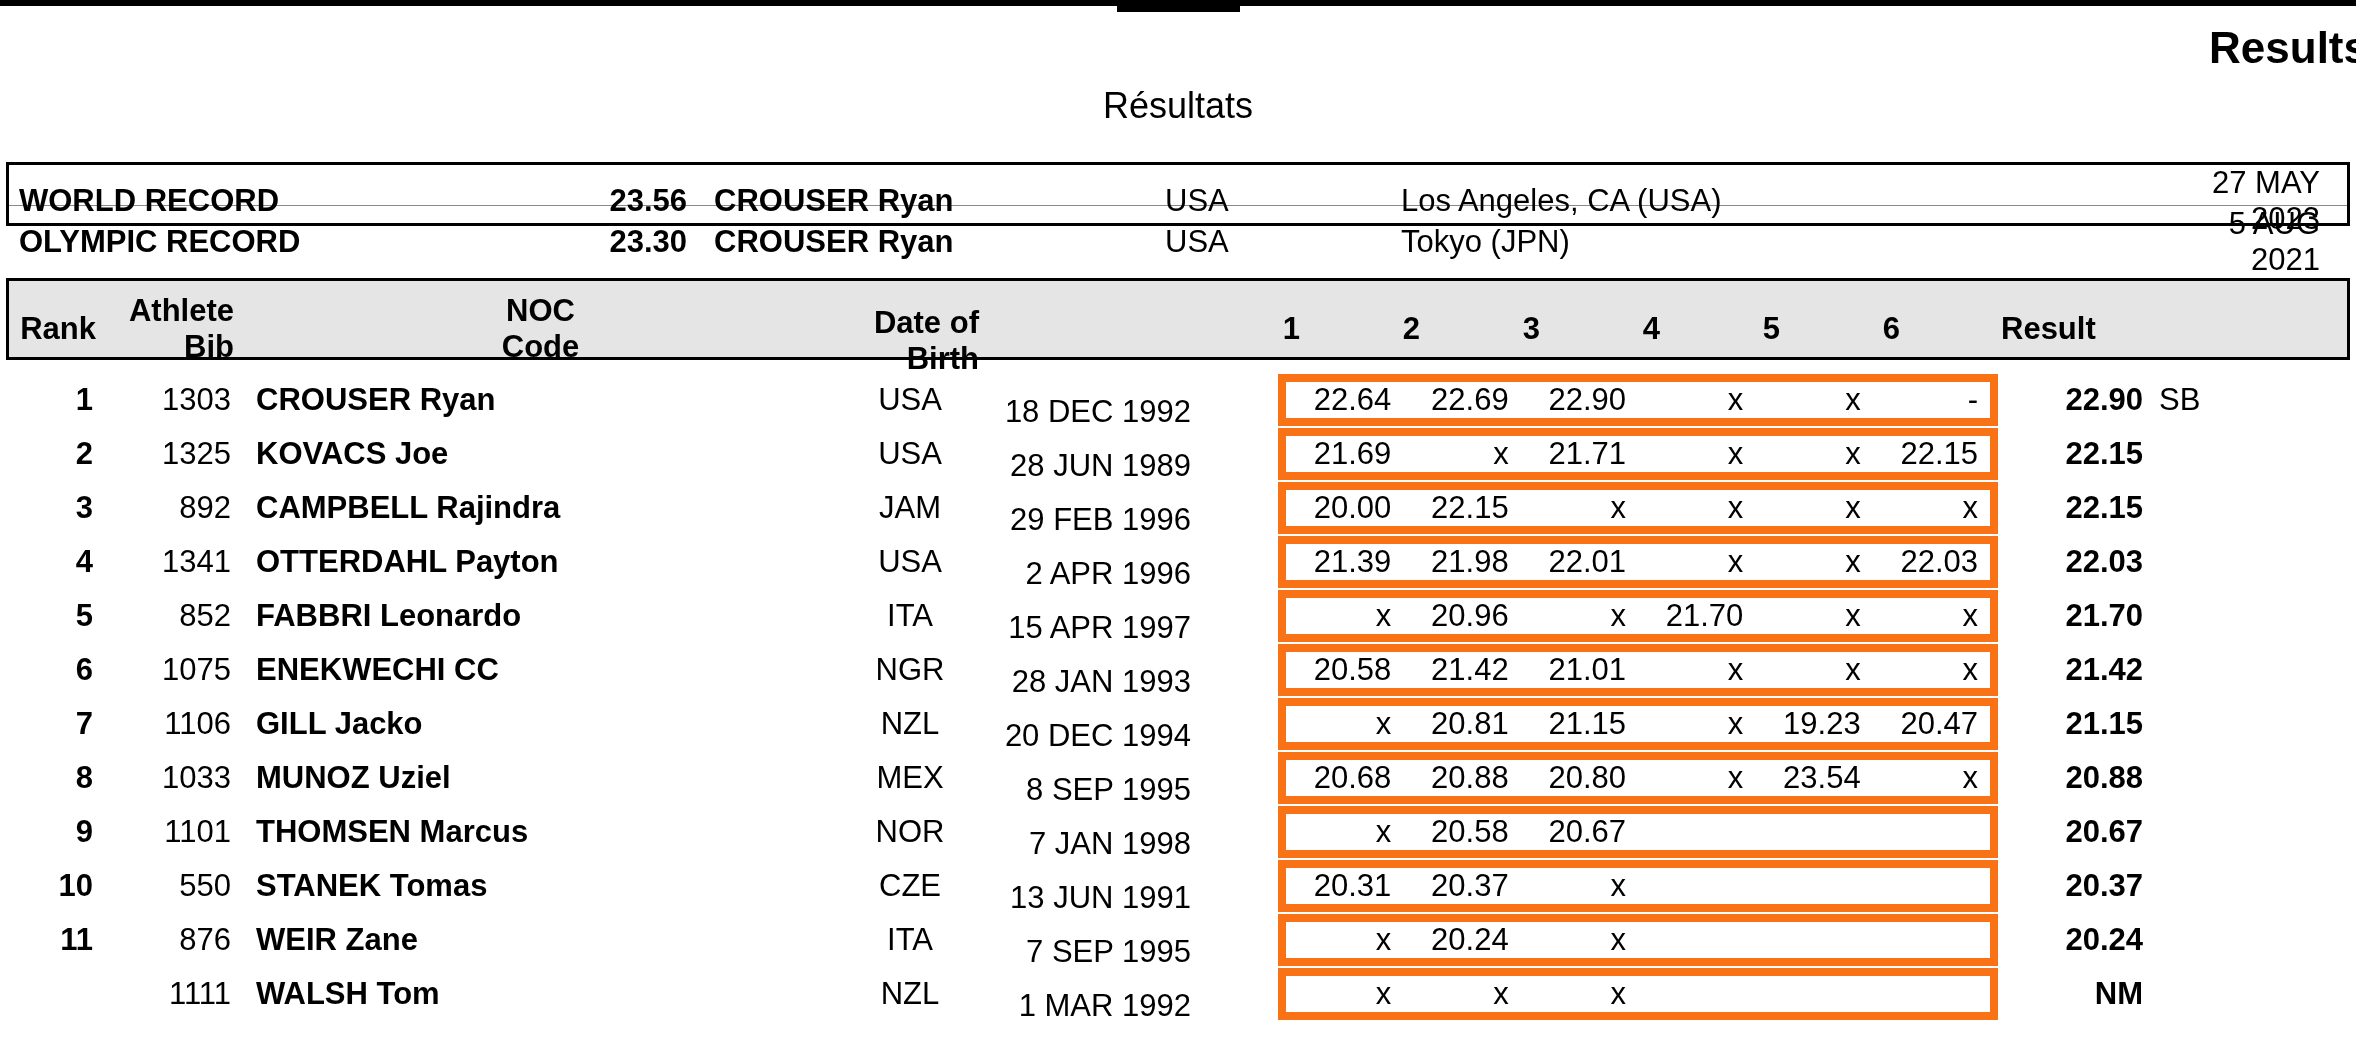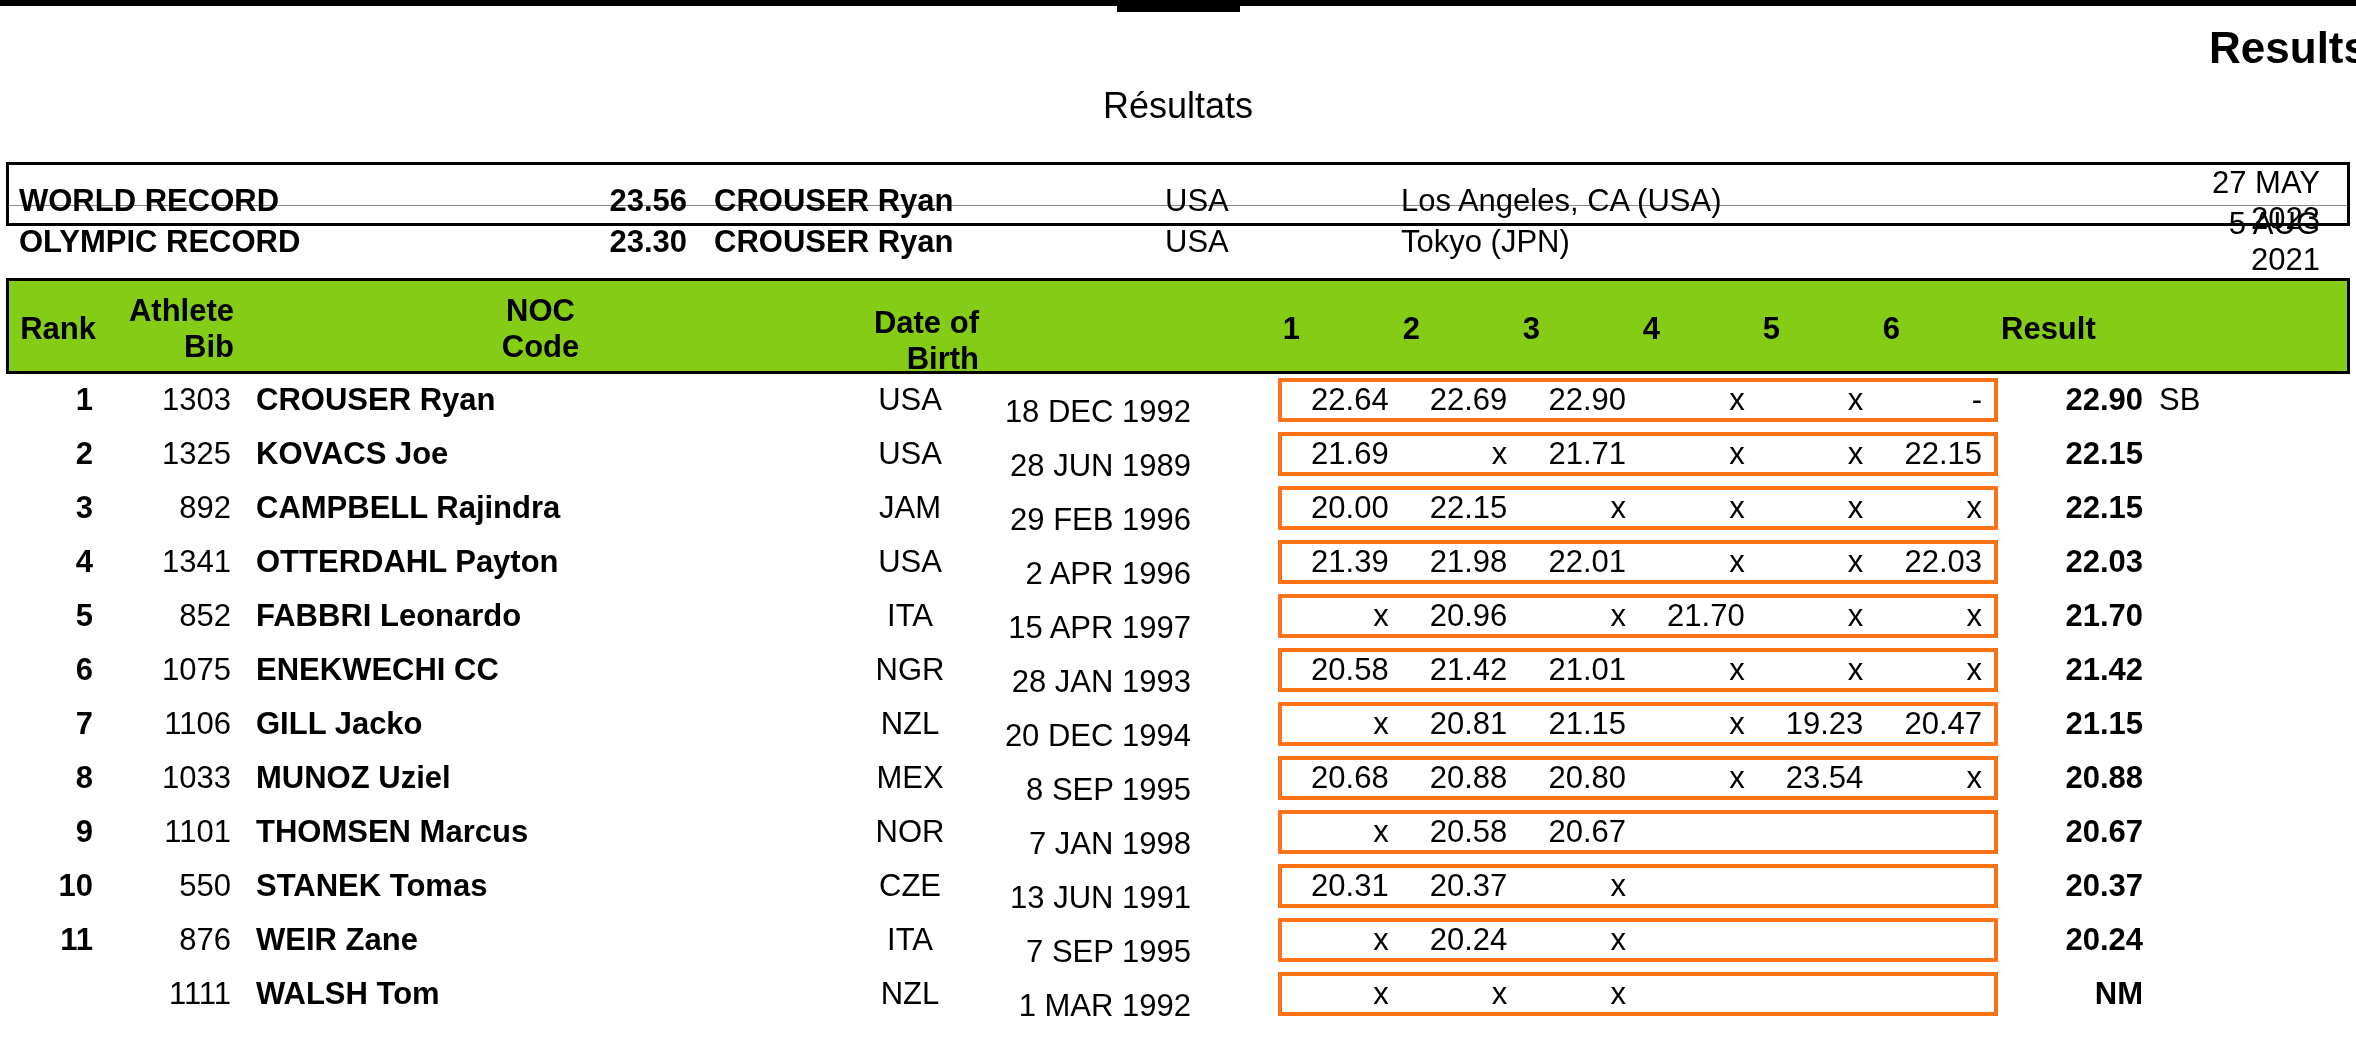--- a/index.html
+++ b/index.html
@@ -37,34 +37,34 @@
   .grid{display:grid;grid-template-columns:95px 130px 585px 160px 215px 87px 720px 20px 125px 1fr;
         align-items:center;font-size:31px;}
   .c-rank{text-align:right;padding-right:8px;}
   .c-bib{text-align:right;}
   .c-name{padding-left:25px;}
   .c-noc{text-align:center;margin-left:28px;}
   .c-dob{text-align:right;margin-top:24px;}
   .c-result{text-align:right;font-weight:700;}
   .c-note{padding-left:16px;}
 
-  .thead{position:absolute;top:278px;left:6px;right:6px;height:96px;
-         border:3px solid #000;box-sizing:border-box;background:#84cc16;}
+  .thead{position:absolute;top:278px;left:6px;right:6px;height:82px;
+         border:3px solid #000;box-sizing:border-box;background:#e5e5e5;}
   .thead .grid{height:100%;font-weight:700;}
   .hdr-two-line{line-height:36px;}
   .hdr-bib{text-align:right;line-height:36px;}
   .att-hdr{display:grid;grid-template-columns:repeat(6,120px);}
   .att-hdr span{text-align:right;padding-right:14px;}
 
   .rows{position:absolute;top:370px;left:6px;right:6px;}
   .t-row{height:54px;}
   .t-row .grid{height:54px;}
   .t-row .c-rank{font-weight:700;}
   .t-row .c-name{font-weight:700;}
-  .att-box{border:4px solid #f97316;box-sizing:border-box;height:44px;
+  .att-box{border:8px solid #f97316;box-sizing:border-box;height:52px;
            display:grid;grid-template-columns:repeat(6,1fr);align-items:center;
            background:#fff;}
   .att-box span{text-align:right;padding-right:12px;font-weight:400;}
 </style>
 </head>
 <body>
 
 <div class="topbar"></div>
 <div class="topbar-tab"></div>
 

